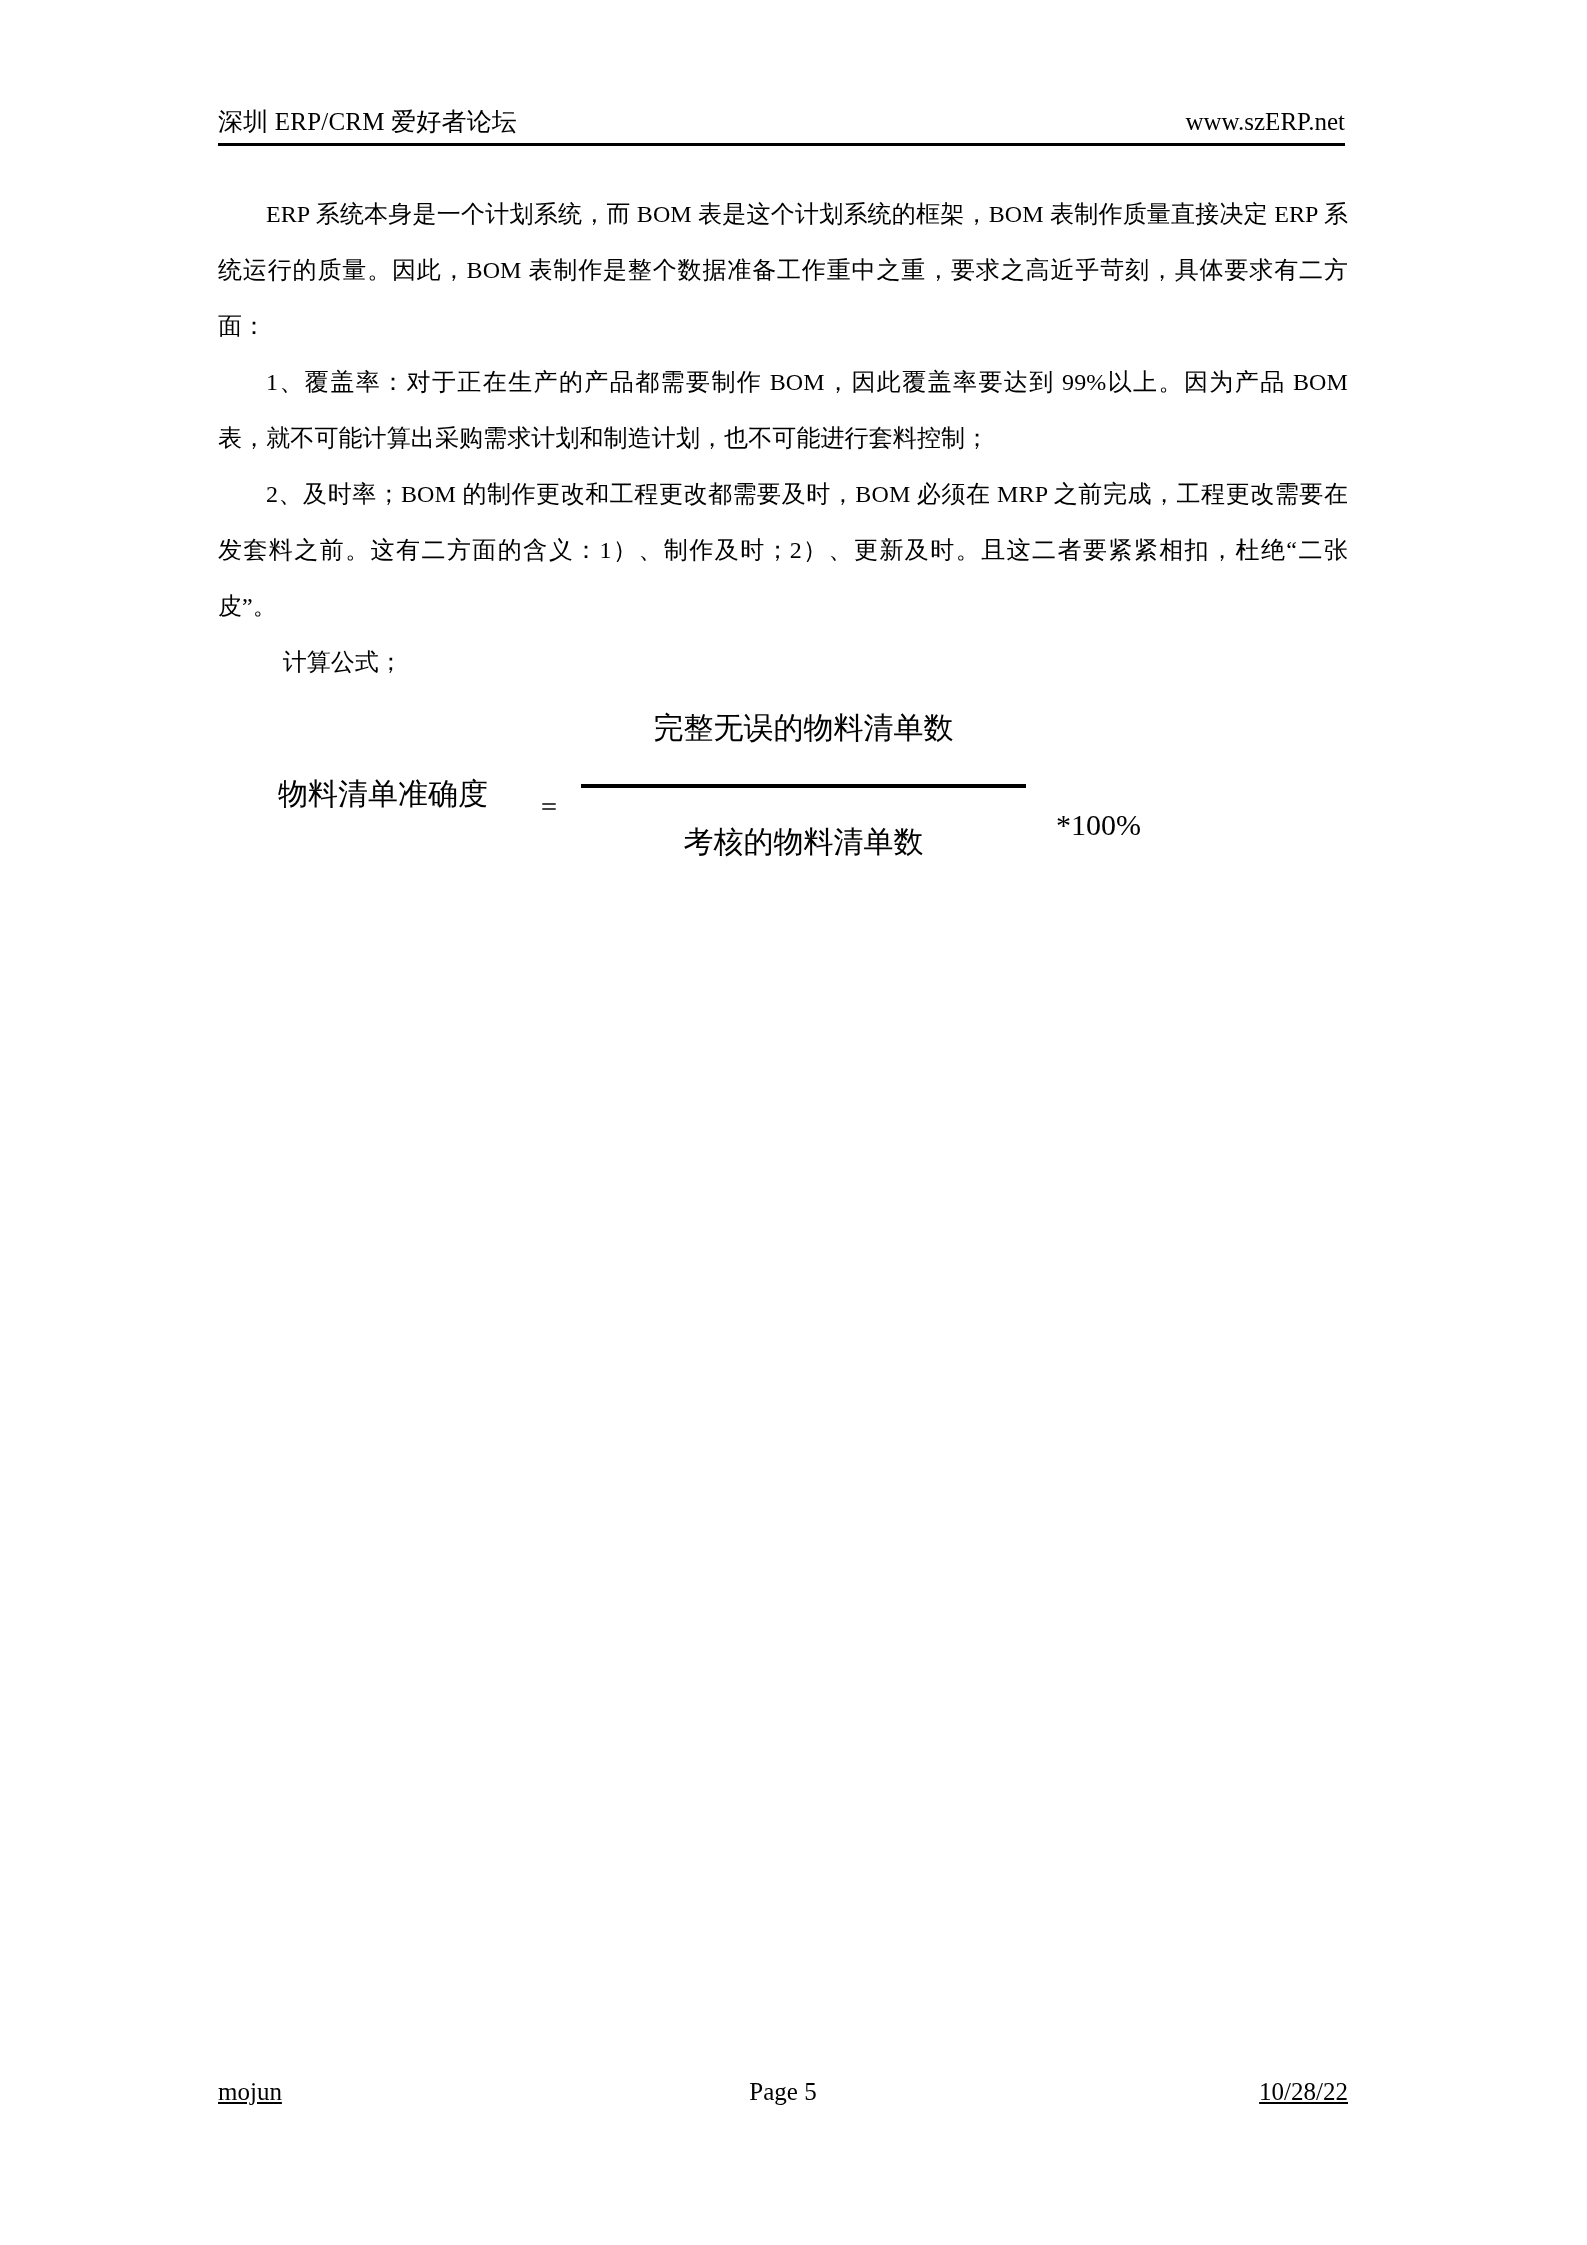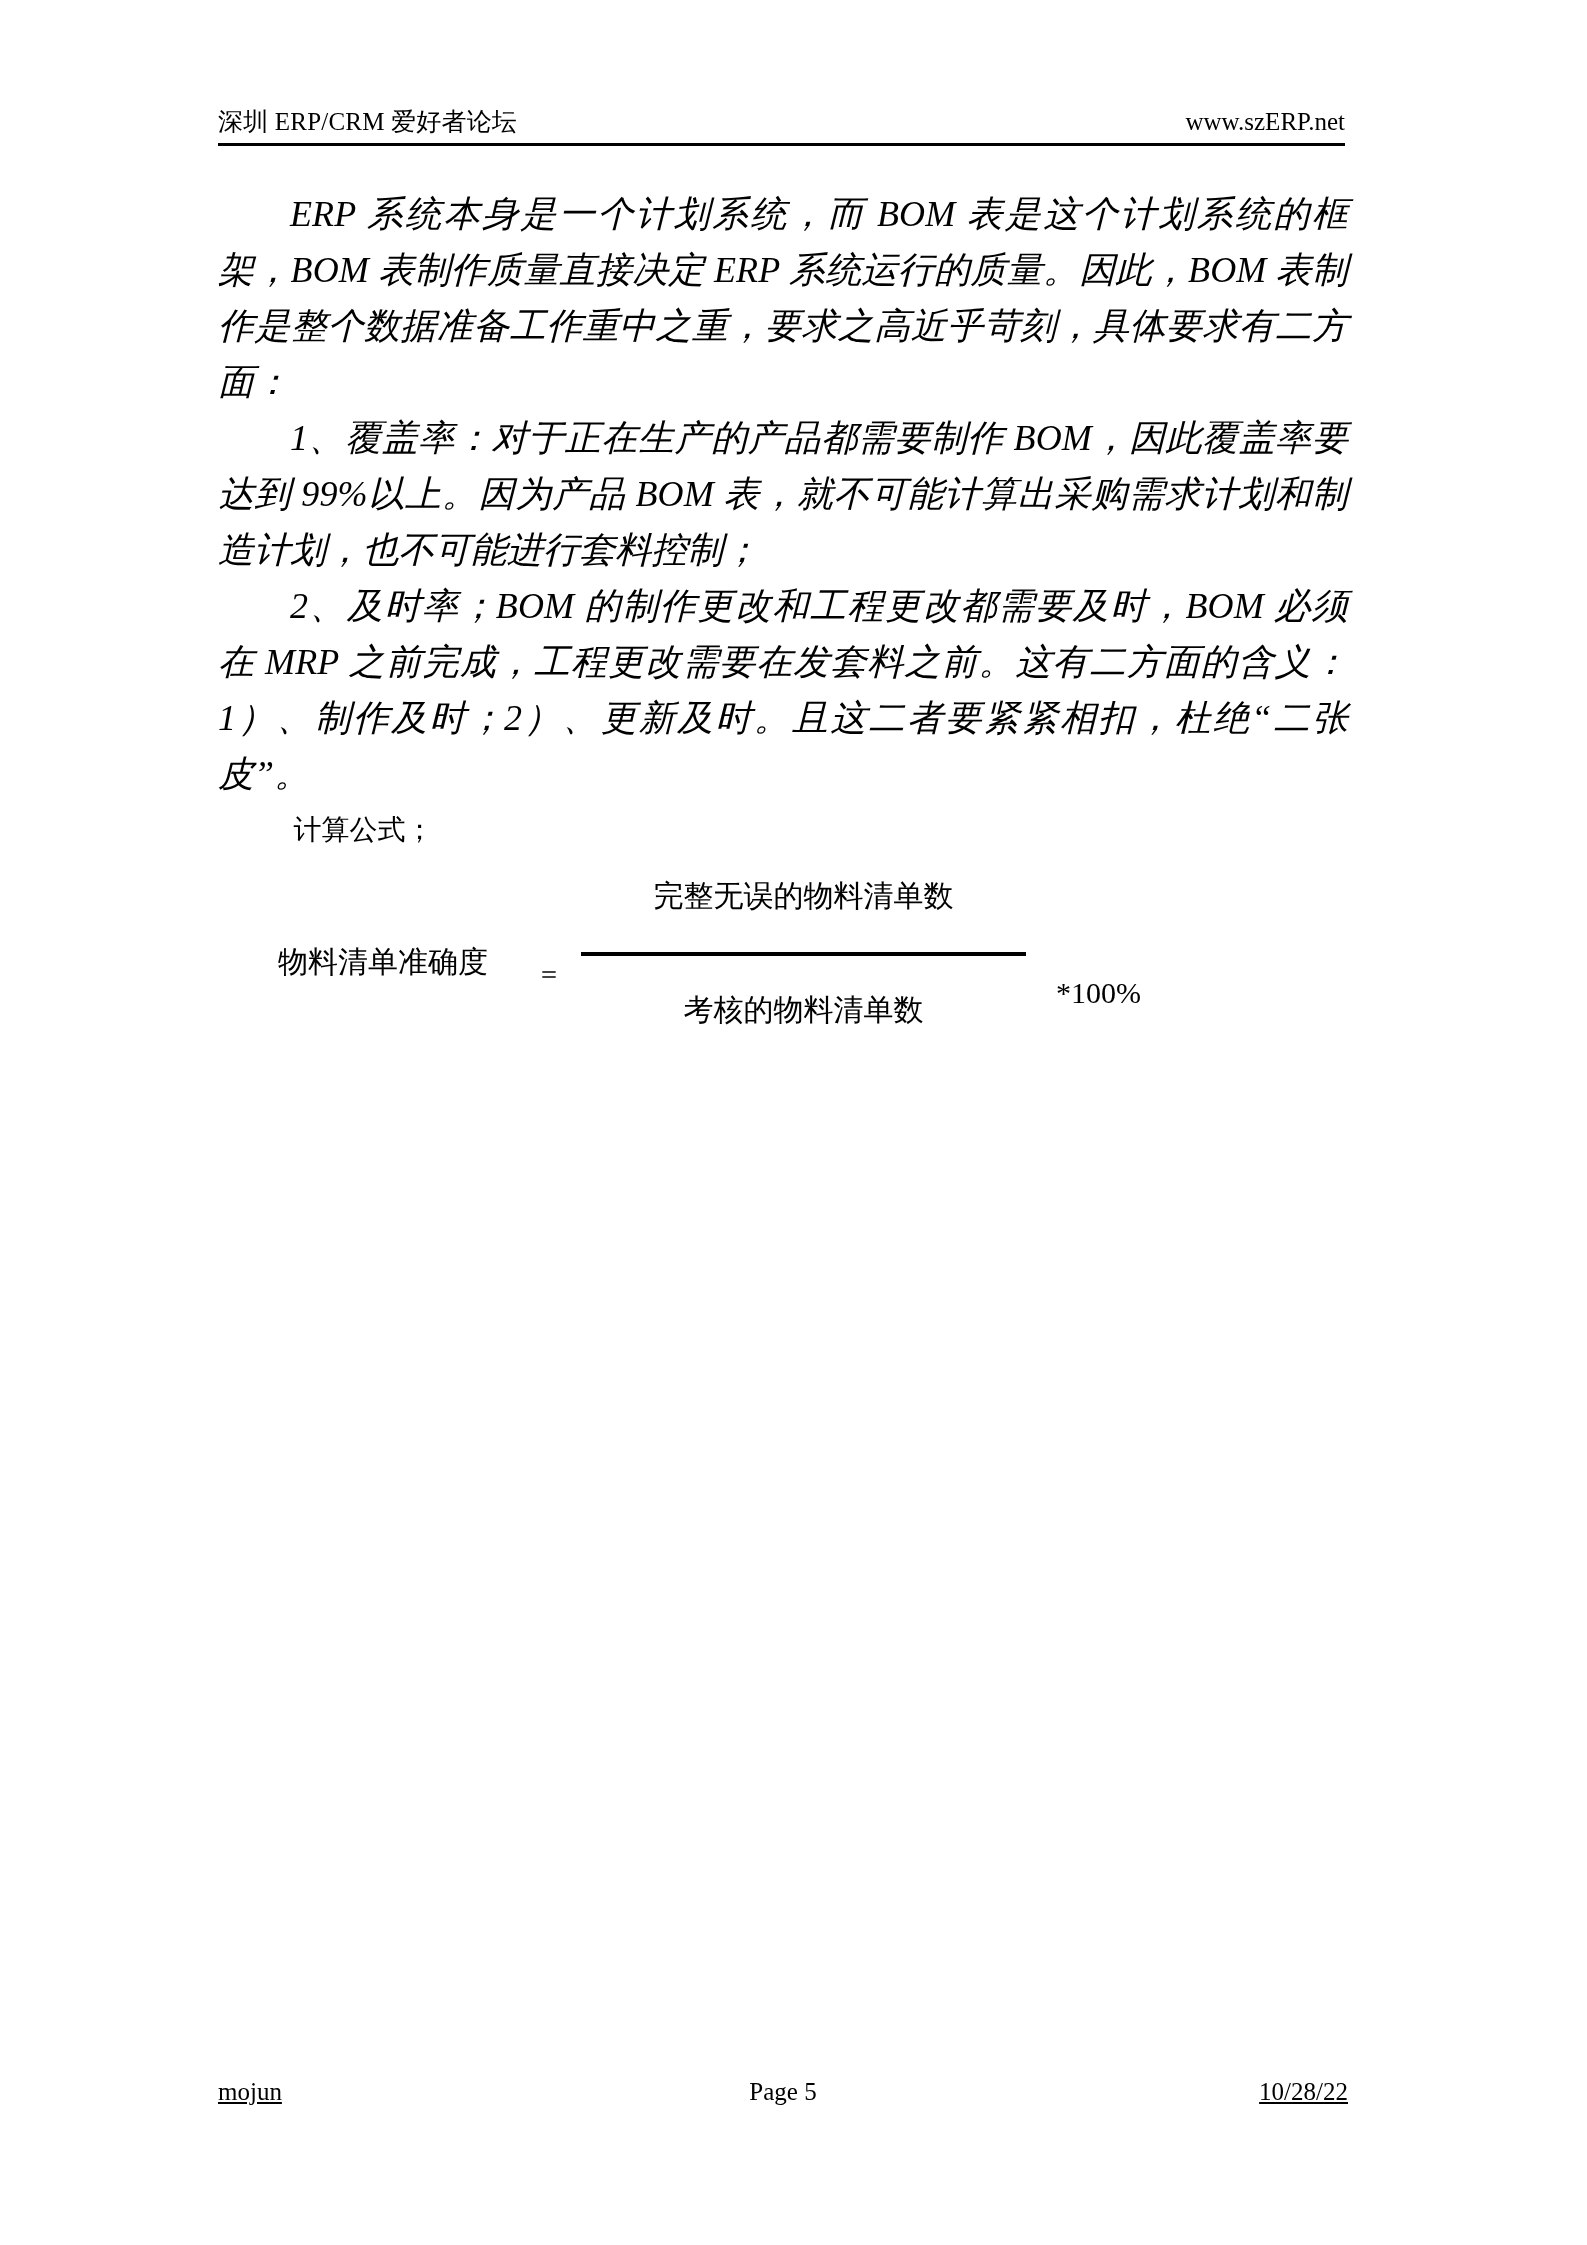--- a/index.html
+++ b/index.html
@@ -43,41 +43,40 @@
 
   
   .body-col {
     position: absolute;
     left: 218px;
     top: 186px;
     width: 1130px;
   }
 
   .para {
-    font-size: 36px;
+    font-size: 24px;
     line-height: 56px;
     text-align: justify;
     text-align-last: left;
     text-justify: inter-character;
     margin: 0;
     letter-spacing: 0.1px;
-    font-style: italic;
   }
   .para.indent { text-indent: 2em; }
 
   .para.bold {
     font-weight: bold;
     text-indent: 2em;
   }
 
   .spacer-sm { height: 8px; }
 
   
   .formula-label {
-    font-size: 28px;
+    font-size: 24px;
     line-height: 56px;
     margin: 0;
     padding-left: 2.7em;
   }
 
   .formula {
     position: relative;
     height: 210px;
     margin-top: 6px;
     font-size: 30px;

